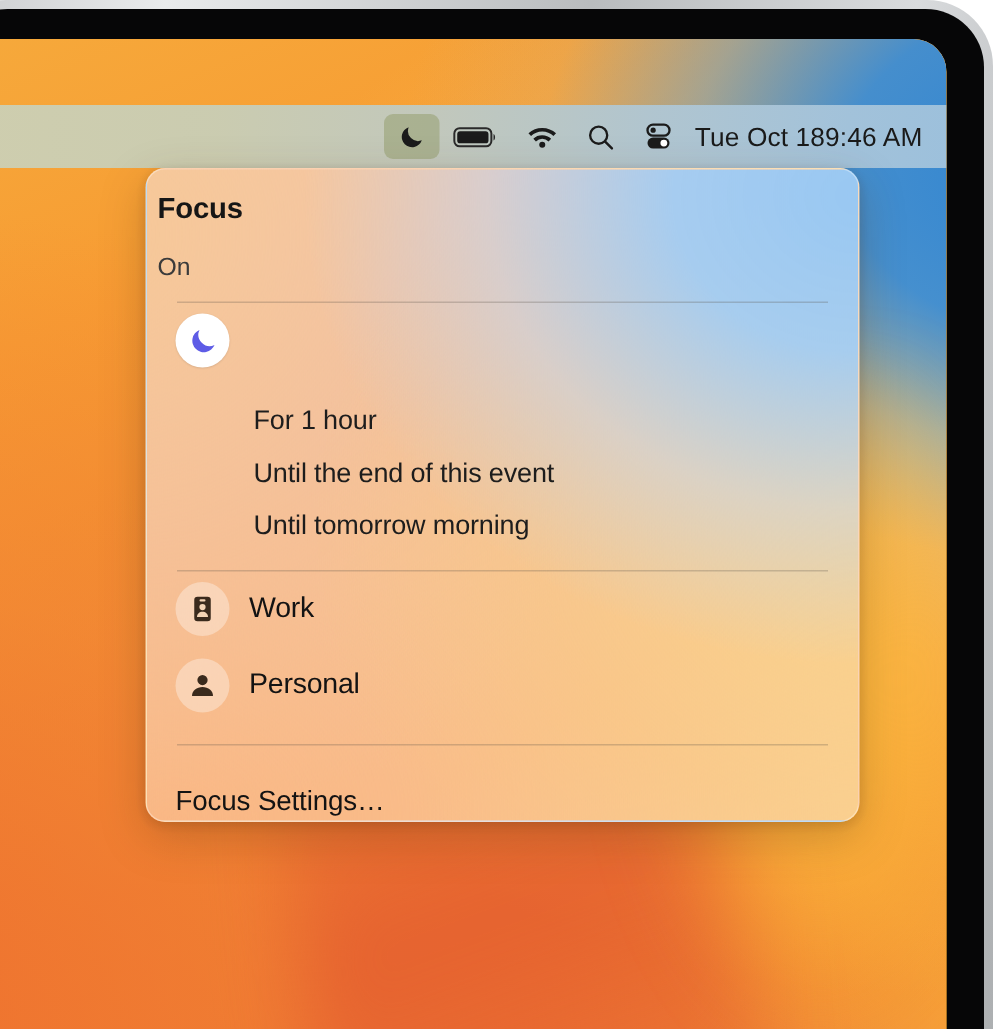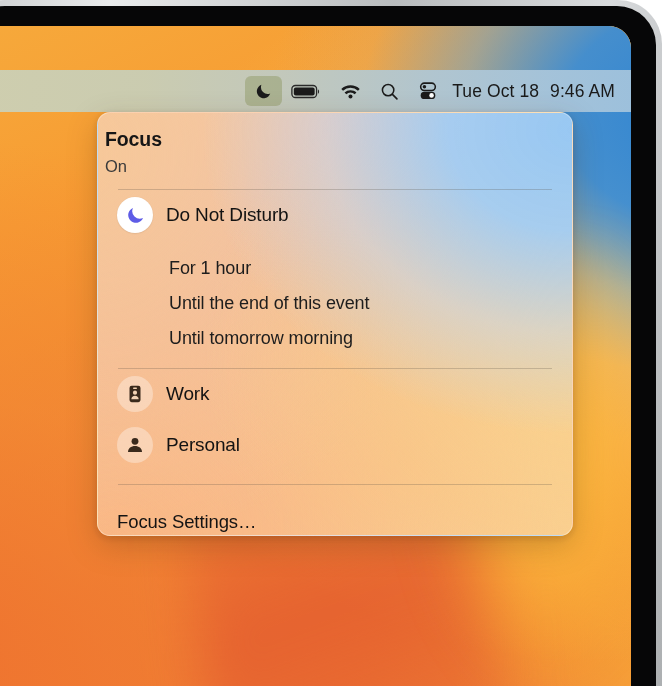--- a/index.html
+++ b/index.html
@@ -89,21 +89,21 @@
     height: 30px;
     padding: 0 9px;
     border-radius: 6px;
     color: #1b1b1b;
   }
   .mb-item.active { background: rgba(150,158,112,0.55); }
   .mb-clock {
     font-size: 17.5px;
     color: #1a1a1a;
     letter-spacing: 0.1px;
-    display: flex; align-items: baseline; gap: 11px;
+    display: flex; align-items: baseline; 
     padding-left: 4px; padding-right: 2px;
     white-space: nowrap;
   }
 
   
   .panel {
     position: absolute;
     left: 123px; top: 86px;
     width: 474px;
     border-radius: 13px;
@@ -119,21 +119,21 @@
     backdrop-filter: blur(22px);
     padding-bottom: 2px;
   }
 
   .panel-head { padding: 16px 19px 0 7px; }
   .panel-title {
     font-size: 19.5px; font-weight: 700; color: #161616;
     letter-spacing: -0.1px; line-height: 1.12;
   }
   .panel-sub {
-    font-size: 16.5px; color: #3b3b3b; margin-top: 6px; line-height: 1.15;
+    font-size: 16.5px; color: #3b3b3b; margin-top: 18px; line-height: 1.15;
   }
 
   .divider {
     height: 1px;
     margin: 13px 20px 0 20px;
     background: rgba(90,80,70,0.26);
   }
 
   .row {
     display: flex; align-items: center;
@@ -235,21 +235,20 @@
       </div>
 
       <div class="divider"></div>
 
       <div class="row">
         <span class="badge dnd">
           <svg class="icon-svg" width="21" height="21" viewBox="0 0 24 24">
             <path d="M20.6 14.9A8.7 8.7 0 0 1 9.1 3.4 8.8 8.8 0 1 0 20.6 14.9Z" fill="#5E5CE6"></path>
           </svg>
         </span>
-        <span class="row-label">Do Not Disturb</span>
       </div>
 
       <div class="suboptions">
         <div class="subrow">
           <span>For 1 hour</span>
         </div>
         <div class="subrow">
           <span>Until the end of this event</span>
         </div>
         <div class="subrow">

